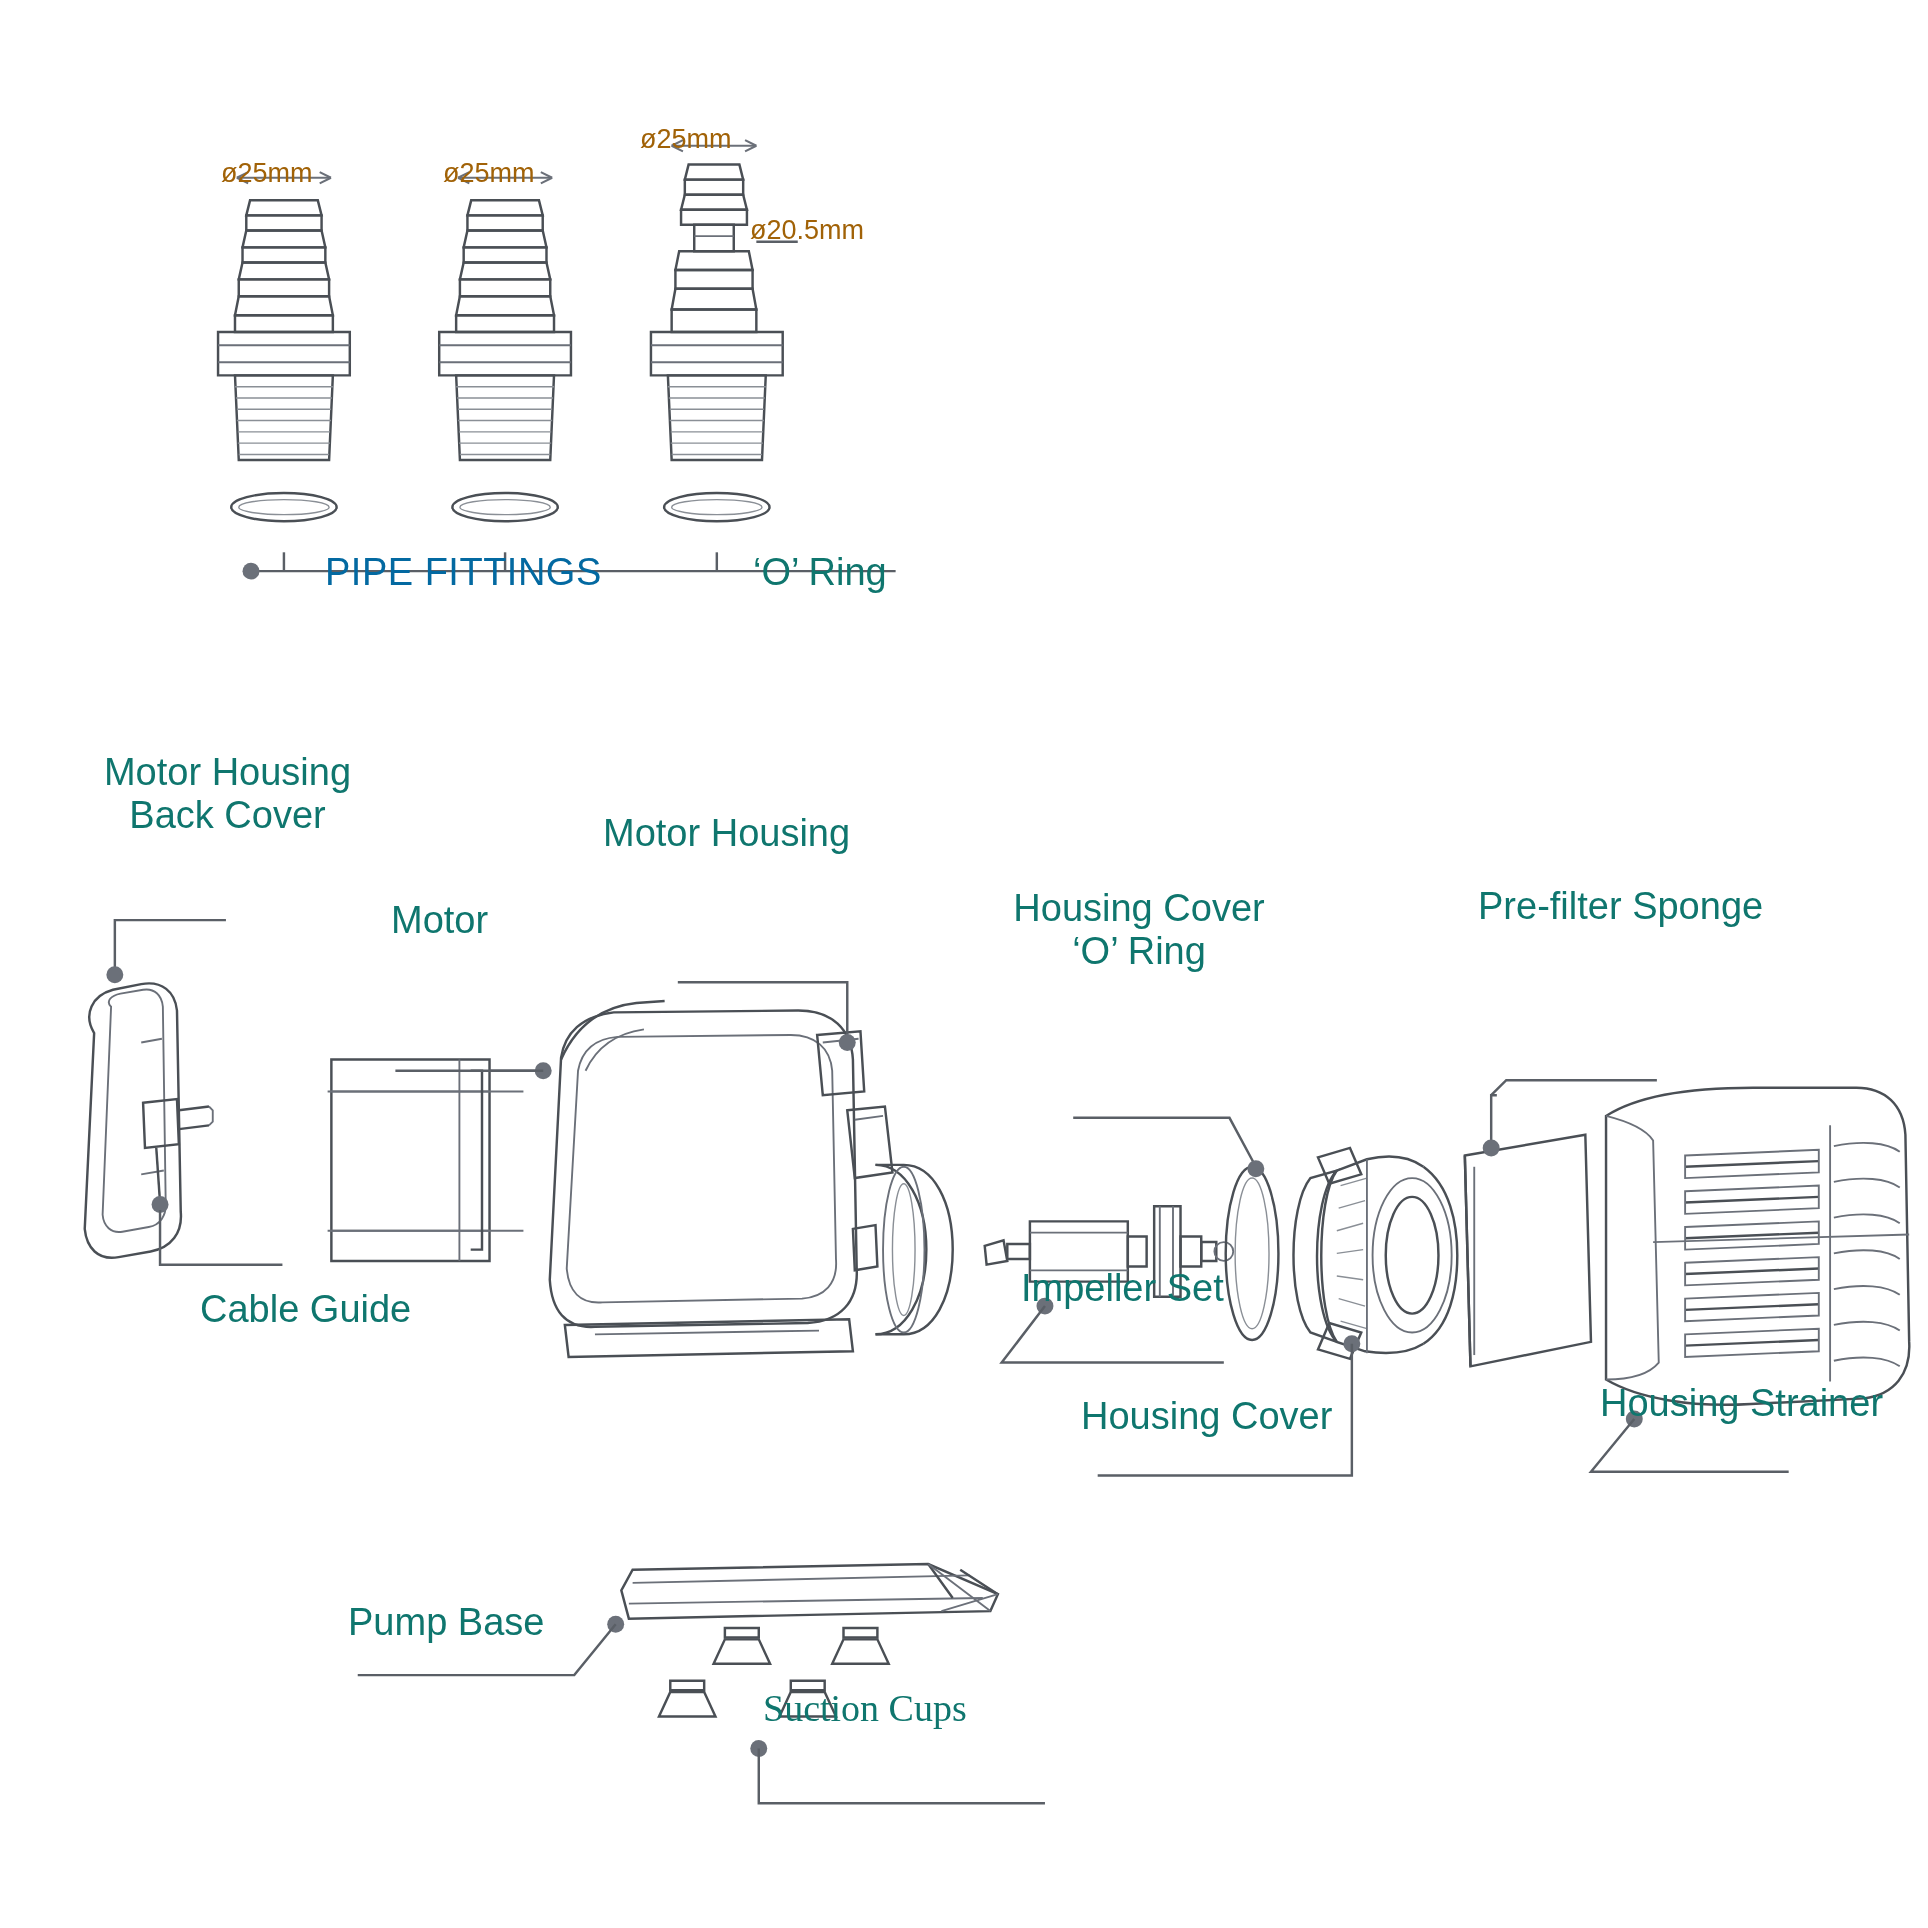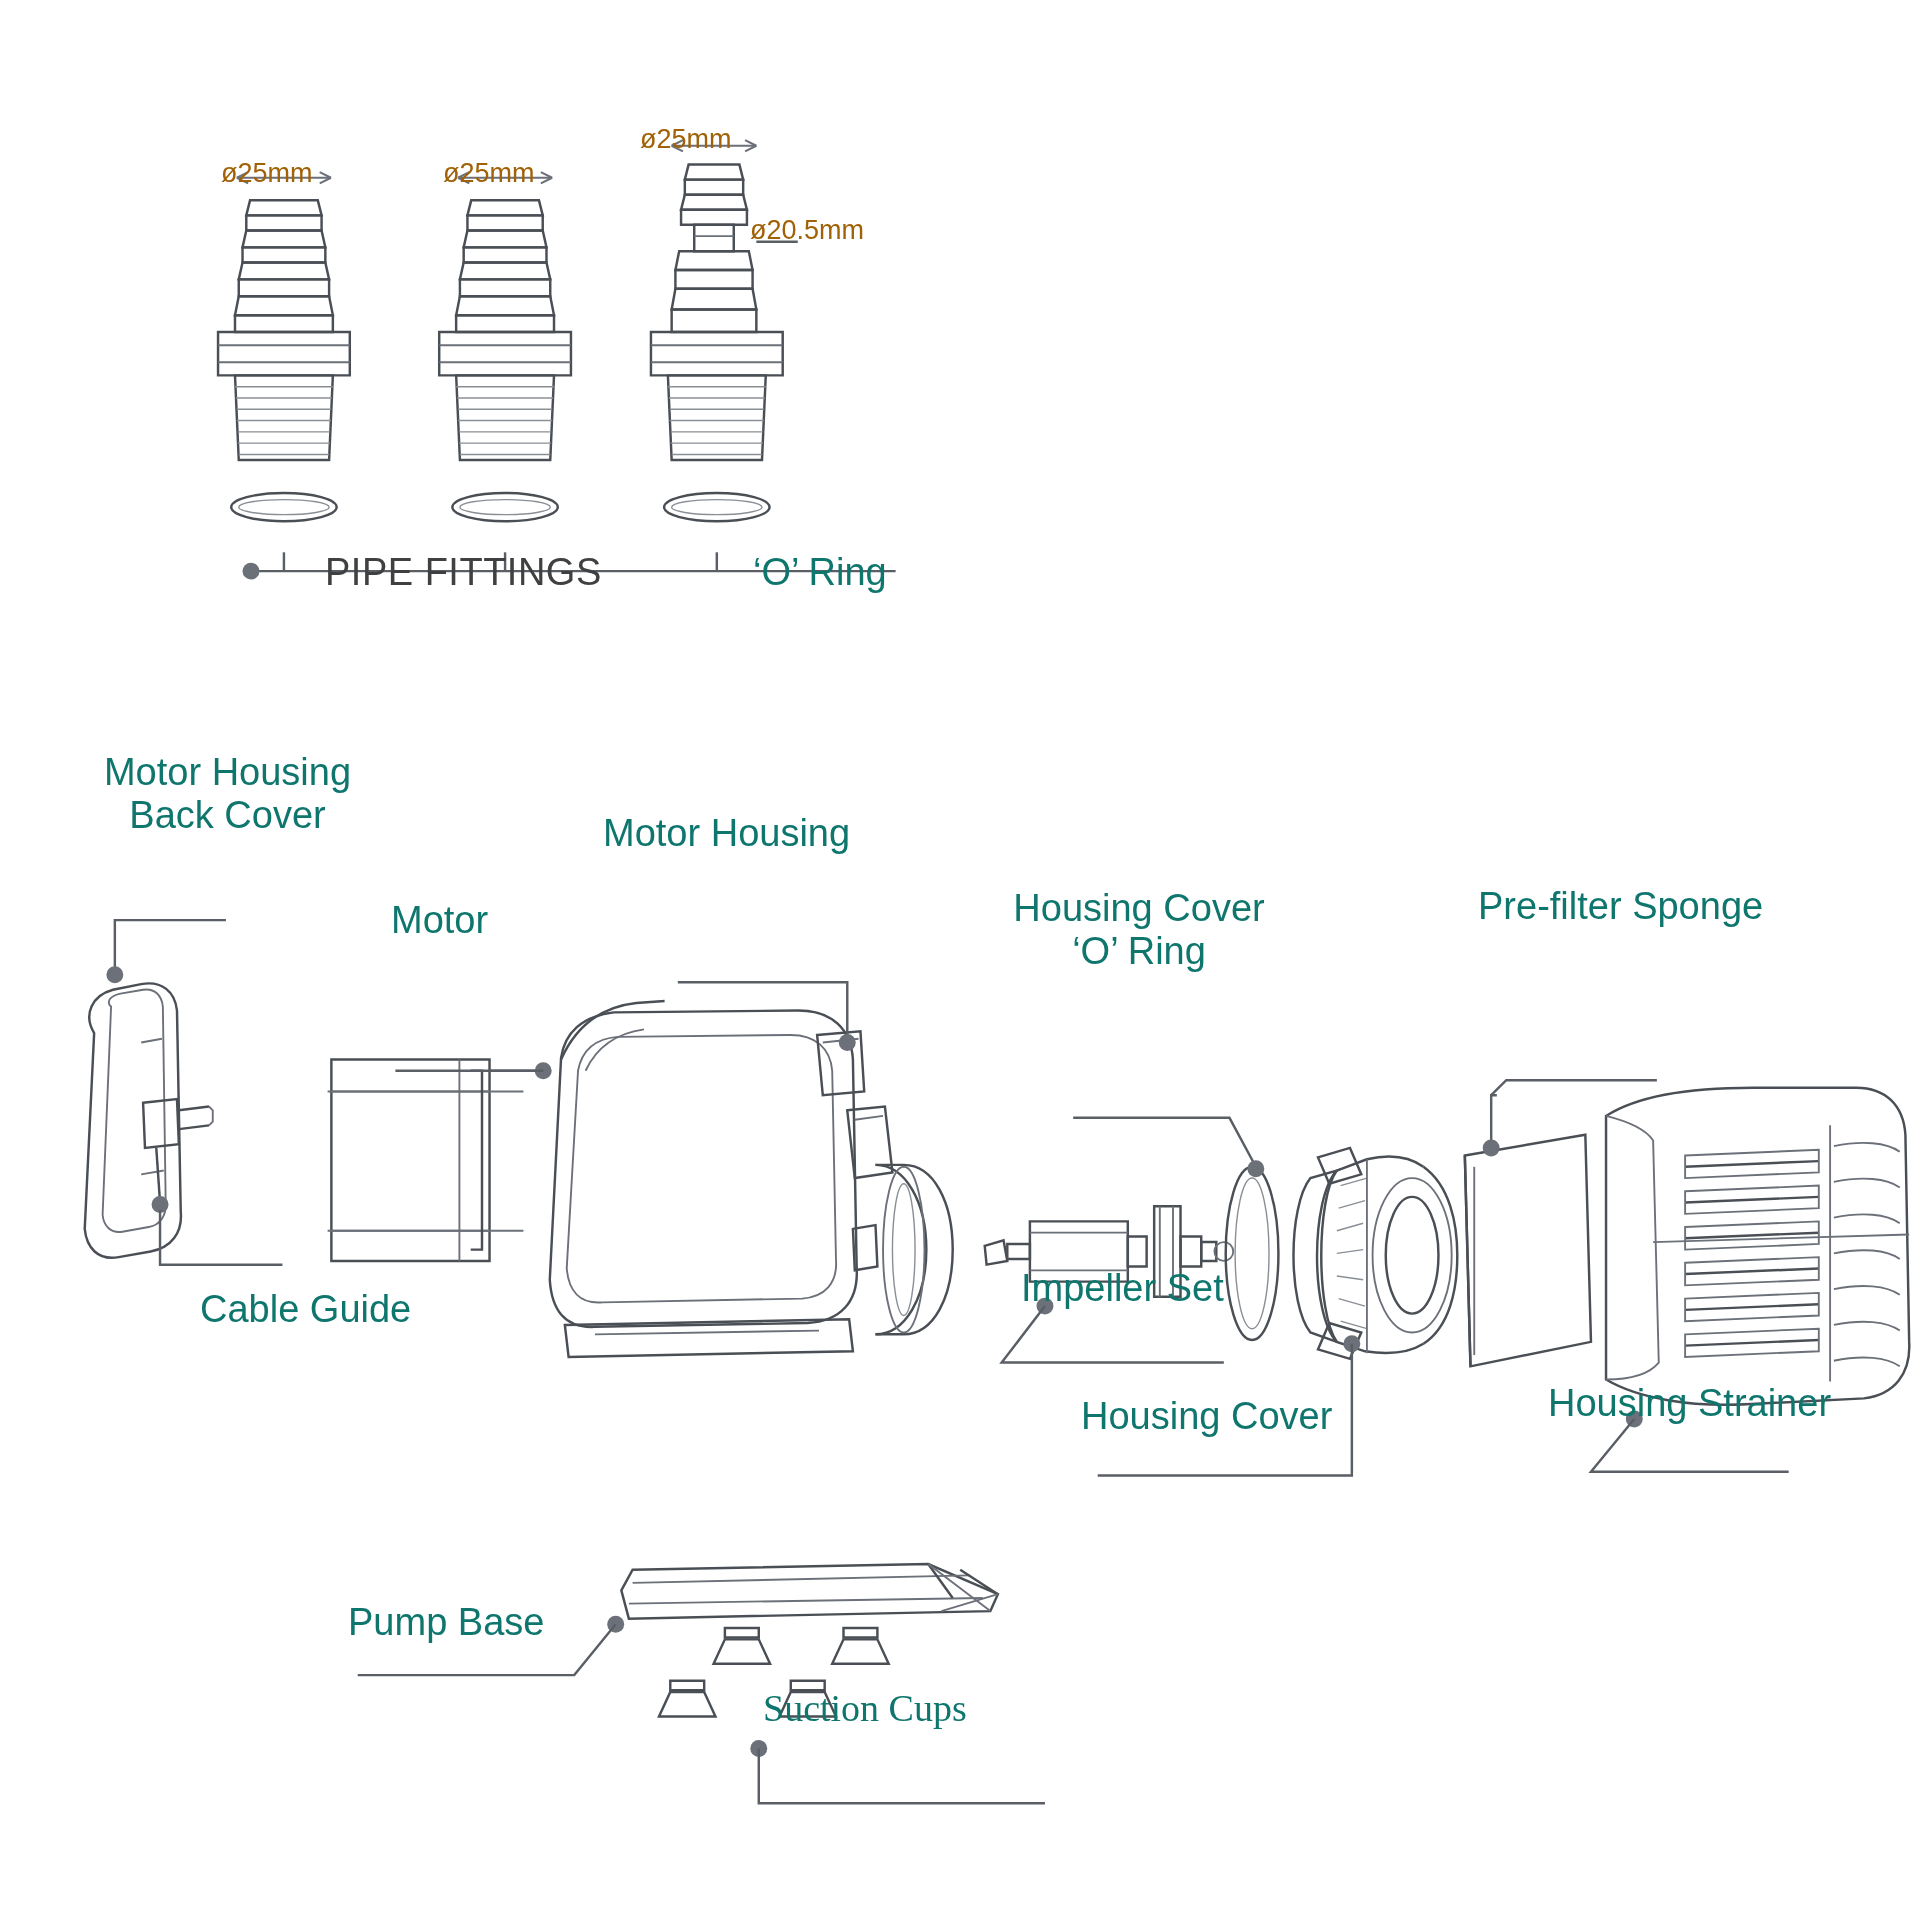--- a/index.html
+++ b/index.html
@@ -31,21 +31,21 @@
   .dim-label {
     font-size: 27px;
     color: #a16207;
   }
   .part-label {
     font-size: 38px;
     color: #0f766e;
   }
   .group-label {
     font-size: 38px;
-    color: #404040;
+    color: #0369a1;
     letter-spacing: 0.5px;
   }
   .ctr { text-align: center; }
   svg { display: block; }
   .ln { fill: none; stroke: #4a4f55; stroke-width: 2.6; }
   .ln-thin { fill: none; stroke: #6b7079; stroke-width: 2; }
   .ln-fine { fill: none; stroke: #8a8f96; stroke-width: 1.5; }
   .leader { fill: none; stroke: #5a5f66; stroke-width: 2.6; }
   .dot { fill: #6b7079; }
   .arrow { fill: none; stroke: #6b7079; stroke-width: 2.2; }
@@ -356,18 +356,18 @@
   <div class="label part-label ctr" style="left:58px;top:751px;width:339px;">Motor Housing
 Back Cover</div>
   <div class="label part-label" style="left:391px;top:899px;">Motor</div>
   <div class="label part-label" style="left:603px;top:812px;">Motor Housing</div>
   <div class="label part-label ctr" style="left:979px;top:887px;width:320px;">Housing Cover
 ‘O’ Ring</div>
   <div class="label part-label" style="left:1478px;top:885px;">Pre-filter Sponge</div>
   <div class="label part-label" style="left:200px;top:1288px;">Cable Guide</div>
   <div class="label part-label" style="left:1021px;top:1267px;">Impeller Set</div>
   <div class="label part-label" style="left:1081px;top:1395px;">Housing Cover</div>
-  <div class="label part-label" style="left:1548px;top:1382px;">Housing Strainer</div>
+  <div class="label part-label" style="left:1600px;top:1382px;">Housing Strainer</div>
   <div class="label part-label" style="left:348px;top:1601px;">Pump Base</div>
   <div class="label part-label" style="left:763px;top:1687px;font-family:Liberation Serif, serif;">Suction Cups</div>
 
 </div>
 
 
 </body></html>

